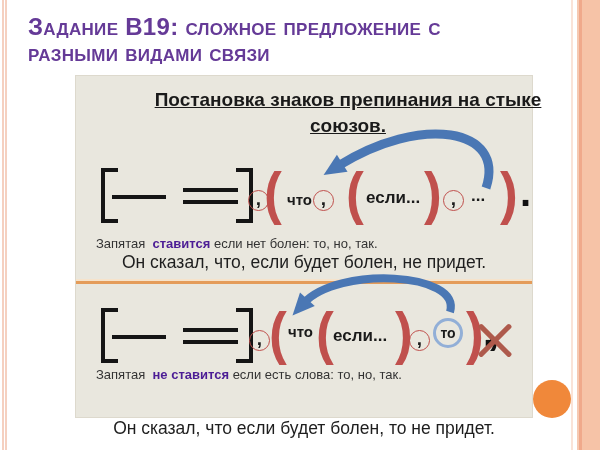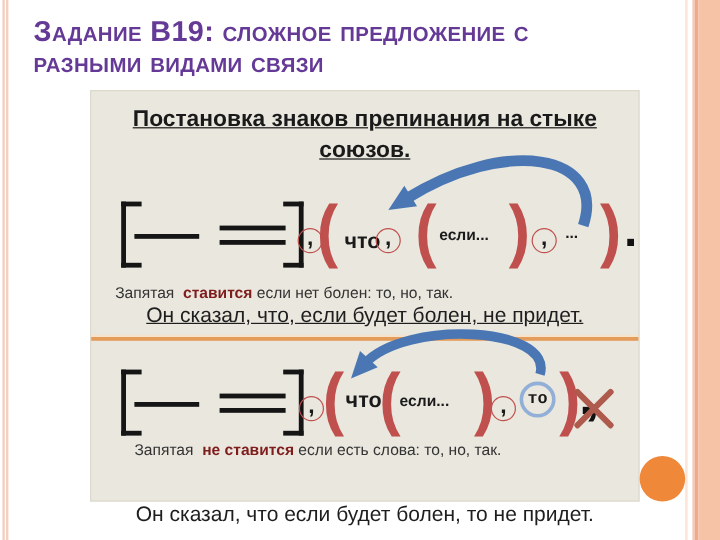--- a/index.html
+++ b/index.html
@@ -23,53 +23,53 @@
     color:#653A97;letter-spacing:.3px;
   }
   
   .board{
     position:absolute;left:75px;top:75px;width:458px;height:343px;
     background:#E9E7DE;border:1px solid #DDD9CD;box-sizing:border-box;
   }
   .board-heading{
     position:absolute;top:11px;left:0;width:100%;text-align:center;
     font-size:19px;font-weight:bold;color:#1a1a1a;
-    text-decoration:underline;line-height:26px;
+    text-decoration:underline;line-height:26px;padding-left:44px;
   }
   
   .abs{position:absolute;}
   .brk{width:13px;height:47px;}
   .brk-l{border-left:4px solid #151515;border-top:4px solid #151515;border-bottom:4px solid #151515;}
   .brk-r{border-right:4px solid #151515;border-top:4px solid #151515;border-bottom:4px solid #151515;}
   .line{background:#151515;height:4px;}
   .paren{
     font-size:58px;line-height:58px;color:#C0504D;font-weight:600;
     transform:scaleX(.92);transform-origin:left center;
   }
   .ccirc{
     width:21px;height:21px;border:1.5px solid #C0504D;border-radius:50%;
     display:flex;align-items:center;justify-content:center;box-sizing:border-box;
   }
   .ccirc span{font-weight:bold;font-size:19px;color:#1a1a1a;line-height:0;margin-top:-4px;}
   .word{font-weight:bold;color:#1a1a1a;}
-  .w15{font-size:18px;}
-  .w17{font-size:13px;}
+  .w15{font-size:15px;}
+  .w17{font-size:17px;}
   .tocirc{
     width:30px;height:30px;border:3px solid #92AFD7;border-radius:50%;
     display:flex;align-items:center;justify-content:center;box-sizing:border-box;
     font-weight:bold;font-size:14px;color:#1a1a1a;
   }
   .period{font-weight:bold;font-size:40px;color:#111;line-height:0;}
   .bigcomma{font-weight:bold;font-size:46px;color:#111;line-height:0;}
   .xbar{width:44px;height:5px;background:#AE5A4C;border-radius:2px;}
   .rot45{transform:rotate(45deg);}
   .rot-45{transform:rotate(-45deg);}
   
   .rule{font-size:13px;color:#333;white-space:nowrap;}
-  .rule b{color:#7f1d1d;}
+  .rule b{color:#4c1d95;}
   .example{width:100%;text-align:center;font-size:17.5px;color:#1e1e1e;}
   .divider{left:0;width:100%;height:5px;
     background:linear-gradient(#F6E3CB 0 2px,#E49C5A 2px 5px);}
   .arrows{position:absolute;left:0;top:0;pointer-events:none;}
   .orange-dot{
     position:absolute;left:533px;top:380px;width:38px;height:38px;
     border-radius:50%;background:#F0883A;
   }
 </style>
 </head>
@@ -113,21 +113,21 @@
     <span class="abs paren" style="left:424px;top:88px;">)</span>
     <span class="abs period" style="left:444px;top:116px;">.</span>
   </div>
 
   <div class="abs rule" style="left:20px;top:160px;">
     <span>Запятая</span>&nbsp;
     <b>ставится</b>
     <span>если нет болен: то, но, так.</span>
   </div>
 
-  <div class="abs example" style="top:176px;text-decoration:underline;">Он сказал, что, если будет болен, не придет.</div>
+  <div class="abs example" style="top:176px;">Он сказал, что, если будет болен, не придет.</div>
 
   <div class="abs divider" style="top:203px;"></div>
 
   <div>
     <div class="abs brk brk-l" style="left:25px;top:232px;"></div>
     <div class="abs line" style="left:36px;top:259px;width:54px;"></div>
     <div class="abs line" style="left:107px;top:252px;width:55px;"></div>
     <div class="abs line" style="left:107px;top:264px;width:55px;"></div>
     <div class="abs brk brk-r" style="left:160px;top:232px;"></div>
 
@@ -135,32 +135,32 @@
         <span>,</span>
       </div>
     <span class="abs paren" style="left:193px;top:228px;">(</span>
     <span class="abs word w15" style="left:212px;top:247px;">что</span>
     <span class="abs paren" style="left:240px;top:228px;">(</span>
     <span class="abs word w17" style="left:257px;top:250px;">если...</span>
     <span class="abs paren" style="left:319px;top:228px;">)</span>
     <div class="abs ccirc" style="left:333px;top:254px;">
         <span>,</span>
       </div>
-    <div class="abs tocirc" style="left:357px;top:242px;font-family:Liberation Mono, monospace;">
+    <div class="abs tocirc" style="left:357px;top:242px;">
         <span>то</span>
       </div>
     <span class="abs paren" style="left:390px;top:228px;">)</span>
     <span class="abs period" style="left:407px;top:256px;">.</span>
 
     <span class="abs bigcomma" style="left:411px;top:252px;">,</span>
     <div class="abs xbar rot45" style="left:397px;top:262px;"></div>
     <div class="abs xbar rot-45" style="left:397px;top:262px;"></div>
   </div>
 
-  <div class="abs rule" style="left:36px;top:291px;">
+  <div class="abs rule" style="left:20px;top:291px;">
     <span>Запятая</span>&nbsp;
     <b>не ставится</b>
     <span>если есть слова: то, но, так.</span>
   </div>
 
   <div class="abs example" style="top:310px;margin-top:32px;">Он сказал, что если будет болен, то не придет.</div>
 
   <svg class="arrows" width="458" height="343" viewBox="0 0 458 343">
     <defs>
       <marker id="arrowBlue" markerUnits="userSpaceOnUse" markerWidth="26" markerHeight="26" refX="7" refY="13" orient="auto">

